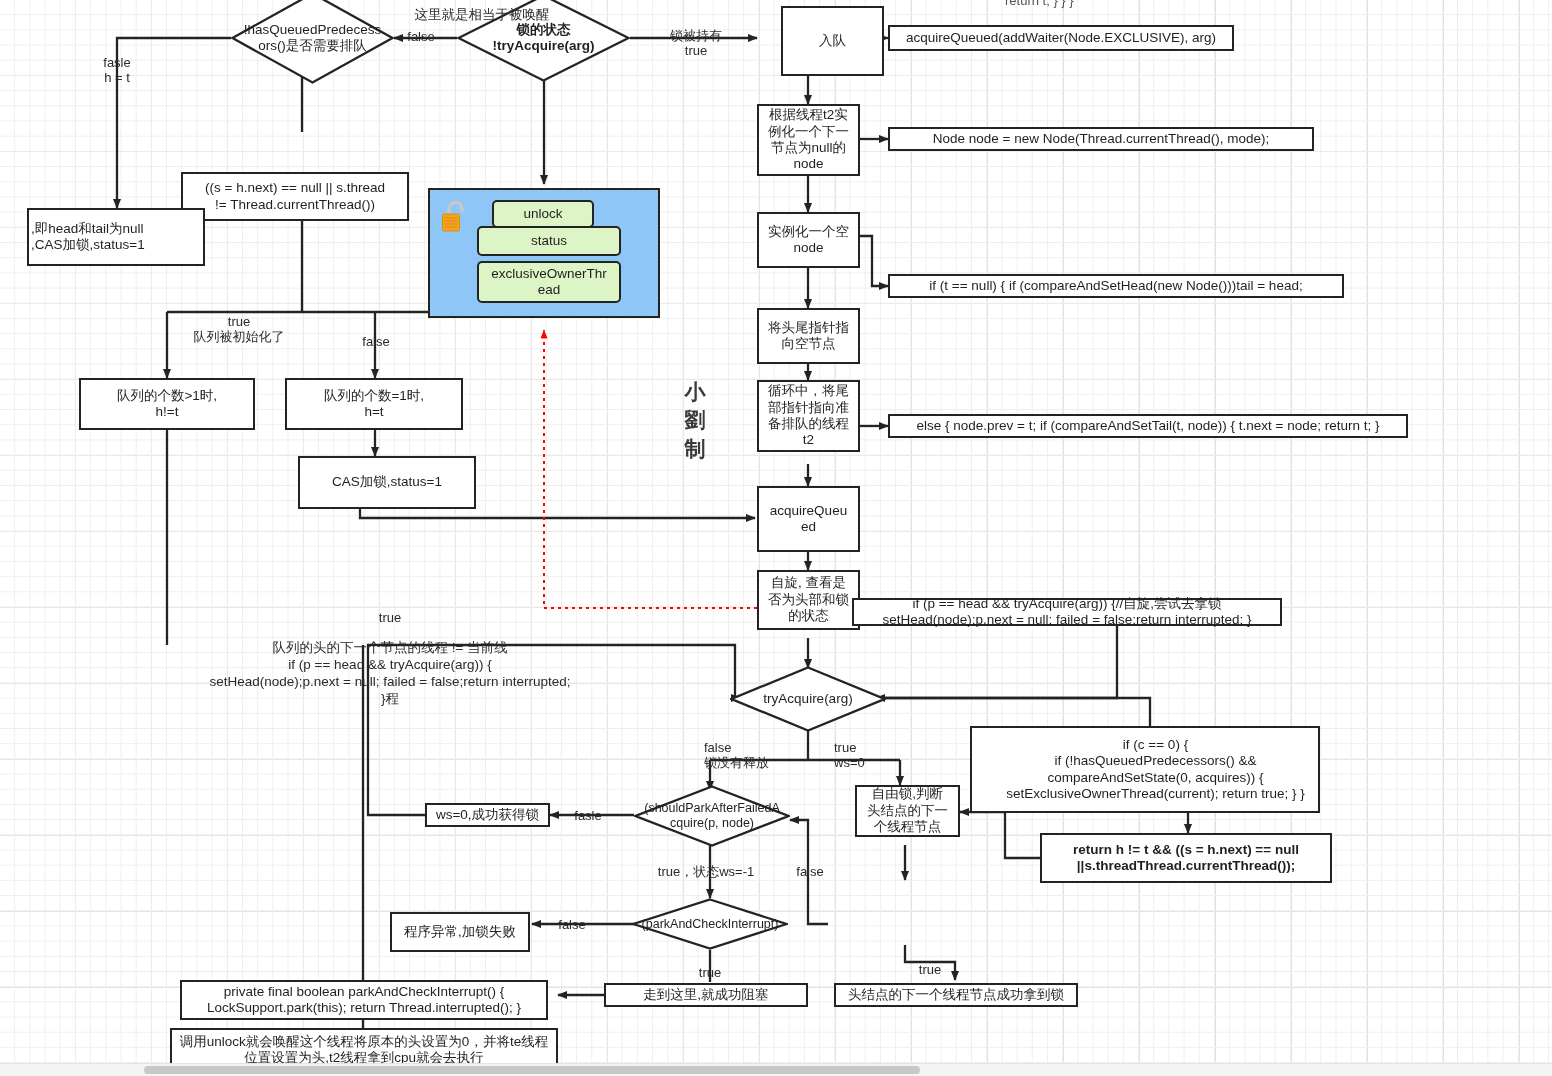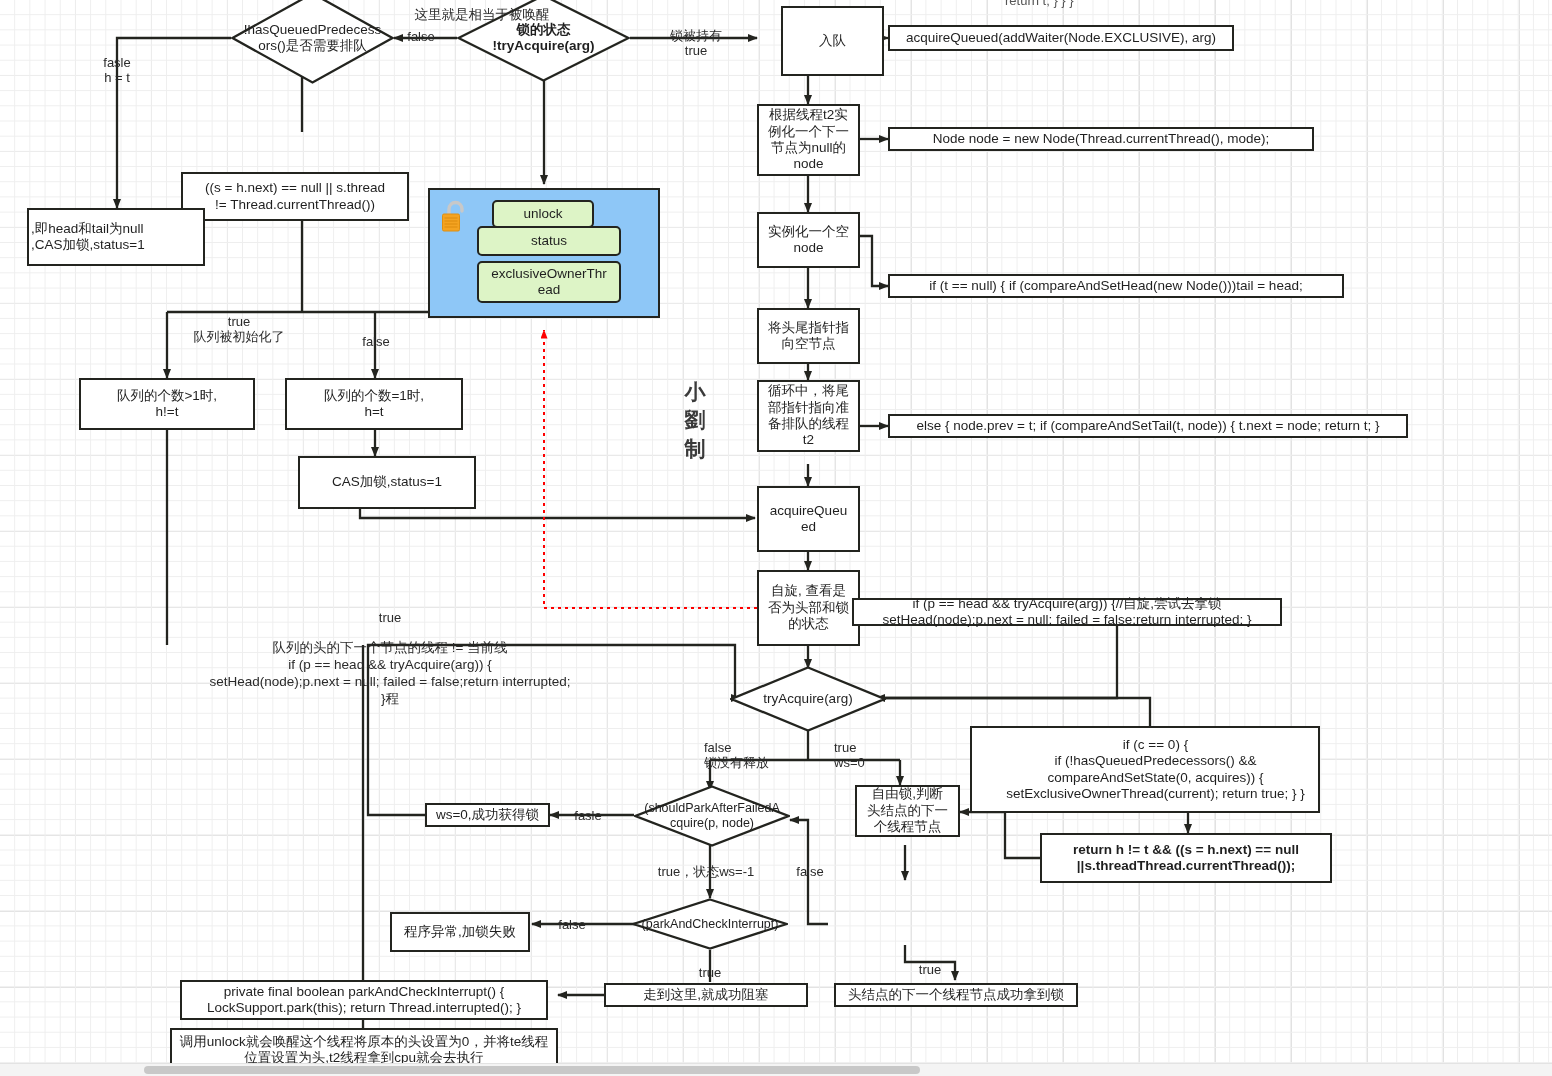--- a/index.html
+++ b/index.html
@@ -345,21 +345,21 @@
   <div class="node" style="left:757px; top:380px; width:103px; height:72px;">循环中，将尾
 部指针指向准
 备排队的线程
 t2</div>
 
   <div class="node" style="left:888px; top:414px; width:520px; height:24px;">else { node.prev = t; if (compareAndSetTail(t, node)) { t.next = node; return t; }</div>
 
   <div class="node" style="left:757px; top:486px; width:103px; height:66px;">acquireQueu
 ed</div>
 
-  <div class="node" style="left:757px; top:570px; width:103px; height:76px;">自旋, 查看是
+  <div class="node" style="left:757px; top:570px; width:103px; height:60px;">自旋, 查看是
 否为头部和锁
 的状态</div>
 
   <div class="node" style="left:852px; top:582px; width:430px; height:28px;margin-top:16px;">if (p == head &amp;&amp; tryAcquire(arg)) {//自旋,尝试去拿锁
 setHead(node);p.next = null; failed = false;return interrupted; }</div>
 
   <div class="diamond" style="left:730px; top:666px; width:156px; height:66px;">
     <svg class="dshape" viewBox="0 0 156 66" preserveAspectRatio="none">
       <polygon points="78,1.5 154.5,33 78,64.5 1.5,33" fill="#ffffff" stroke="#23241f" stroke-width="2.3"></polygon>
     </svg>

